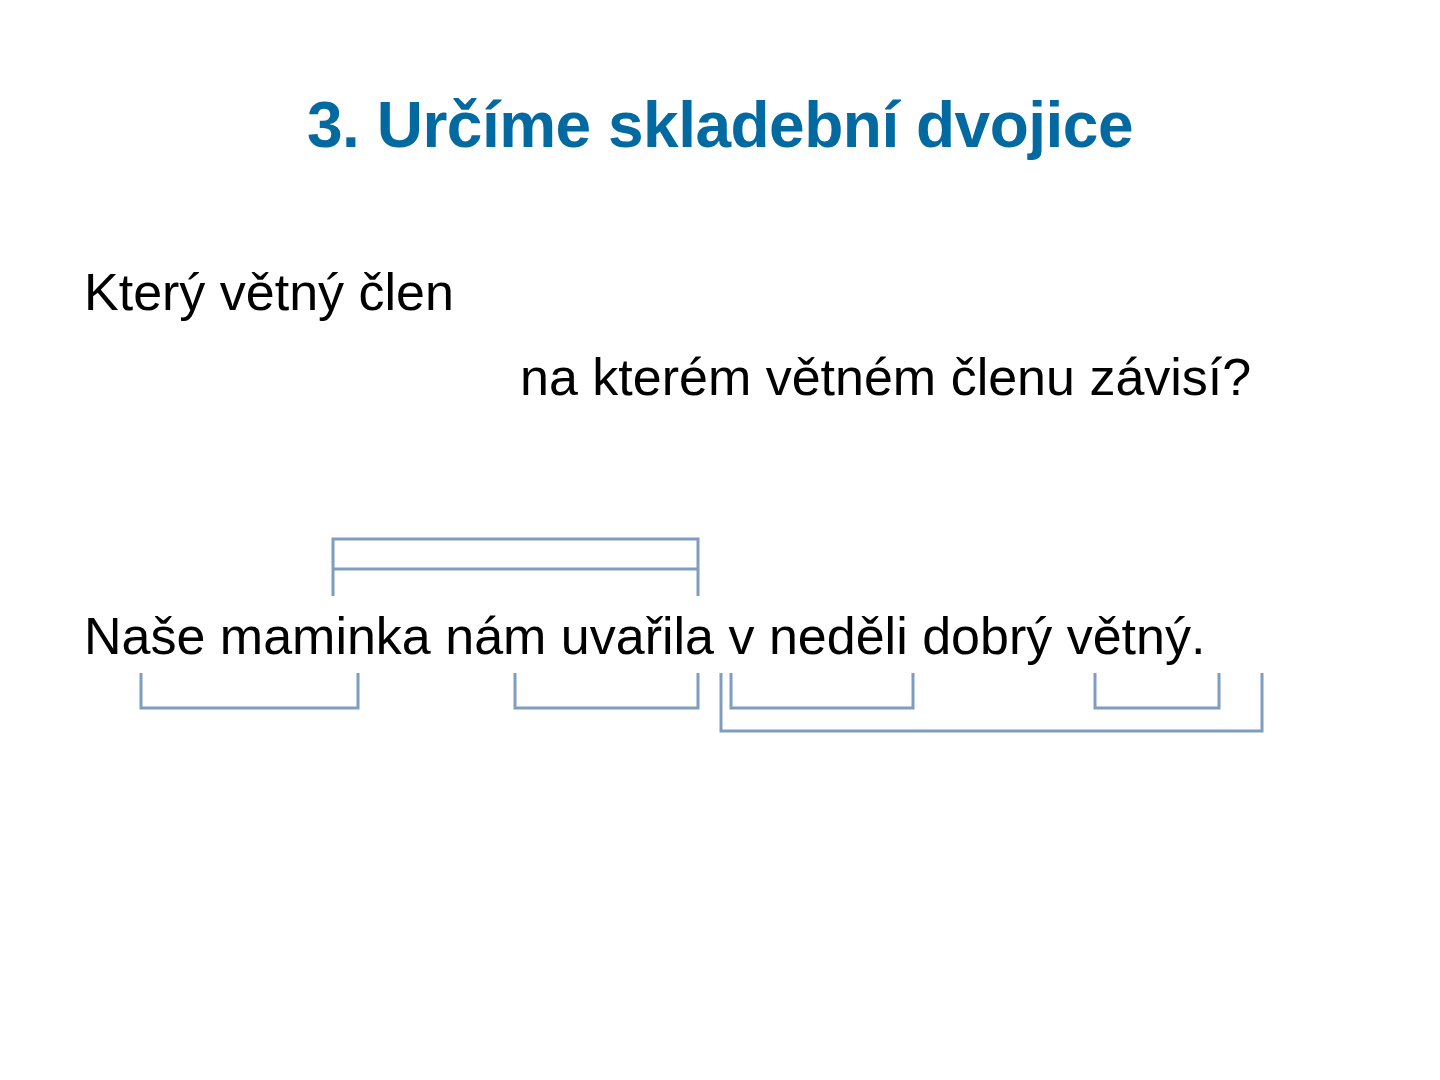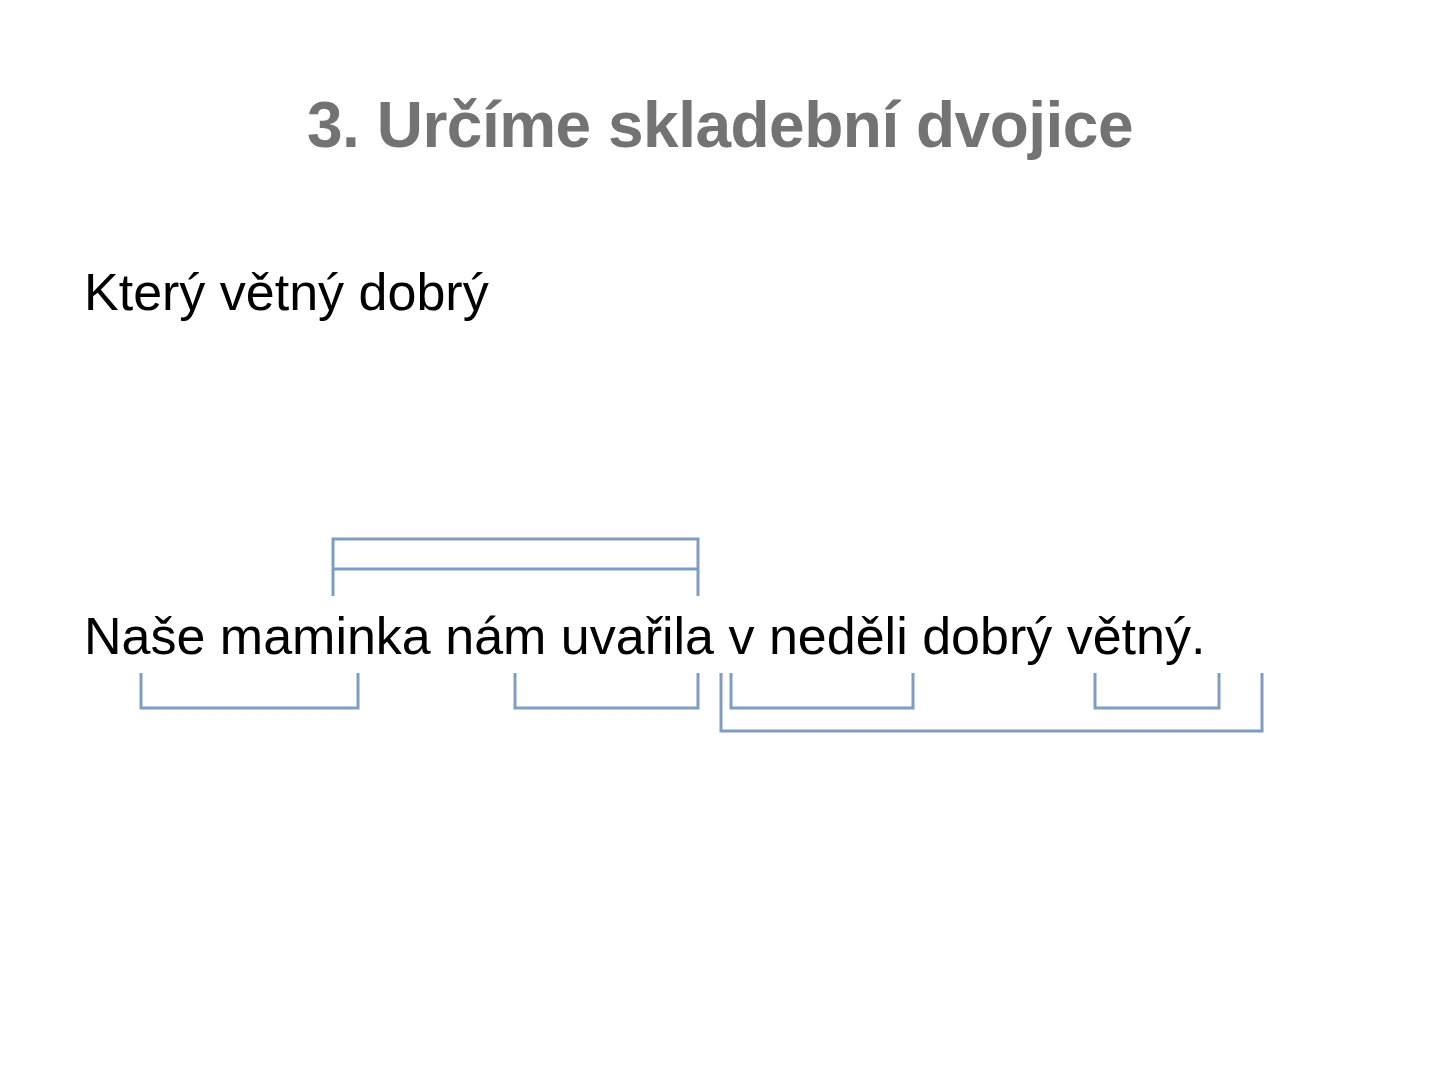--- a/index.html
+++ b/index.html
@@ -28,21 +28,21 @@
 
   
   #slide-title {
     position: absolute;
     left: 0;
     top: 92px;
     width: 1440px;
     text-align: center;
     font-size: 64px;
     font-weight: bold;
-    color: #737373;
+    color: #0369a1;
     letter-spacing: -0.5px;
     line-height: 1.05;
     white-space: nowrap;
   }
 
   
   .body-line {
     position: absolute;
     font-size: 52px;
     font-weight: normal;
@@ -79,22 +79,23 @@
     pointer-events: none;
   }
 </style>
 </head>
 <body>
 
 <div id="slide">
 
   <div id="slide-title">3. Určíme skladební dvojice</div>
 
-  <div class="body-line" id="question-line-1">Který větný dobrý</div>
+  <div class="body-line" id="question-line-1">Který větný člen</div>
 
+  <div class="body-line" id="question-line-2">na kterém větném členu závisí?</div>
 
   <div id="sentence">Naše maminka nám uvařila v neděli dobrý větný.</div>
 
   <svg id="connectors" viewBox="0 0 1440 1080" width="1440" height="1080">
       <path d="M 333 596 L 333 539 L 698 539 L 698 596" fill="none" stroke="#7f9dc0" stroke-width="3" stroke-linecap="butt" stroke-linejoin="miter"></path>
       <path d="M 333 569 L 698 569" fill="none" stroke="#7f9dc0" stroke-width="3" stroke-linecap="butt" stroke-linejoin="miter"></path>
       <path d="M 141 673 L 141 708 L 358 708 L 358 673" fill="none" stroke="#7f9dc0" stroke-width="3" stroke-linecap="butt" stroke-linejoin="miter"></path>
       <path d="M 515 673 L 515 708 L 698 708 L 698 673" fill="none" stroke="#7f9dc0" stroke-width="3" stroke-linecap="butt" stroke-linejoin="miter"></path>
       <path d="M 731 673 L 731 708 L 913 708 L 913 673" fill="none" stroke="#7f9dc0" stroke-width="3" stroke-linecap="butt" stroke-linejoin="miter"></path>
       <path d="M 1095 673 L 1095 708 L 1219 708 L 1219 673" fill="none" stroke="#7f9dc0" stroke-width="3" stroke-linecap="butt" stroke-linejoin="miter"></path>

